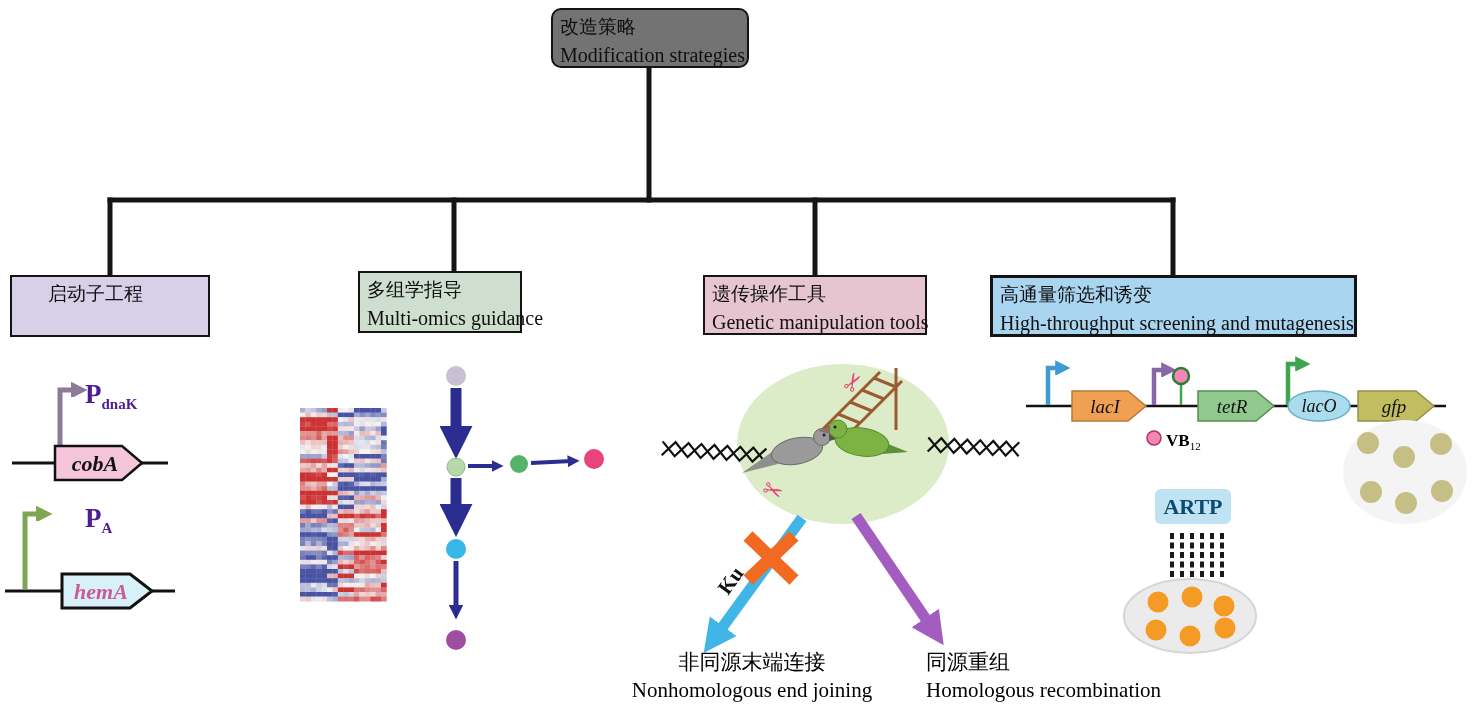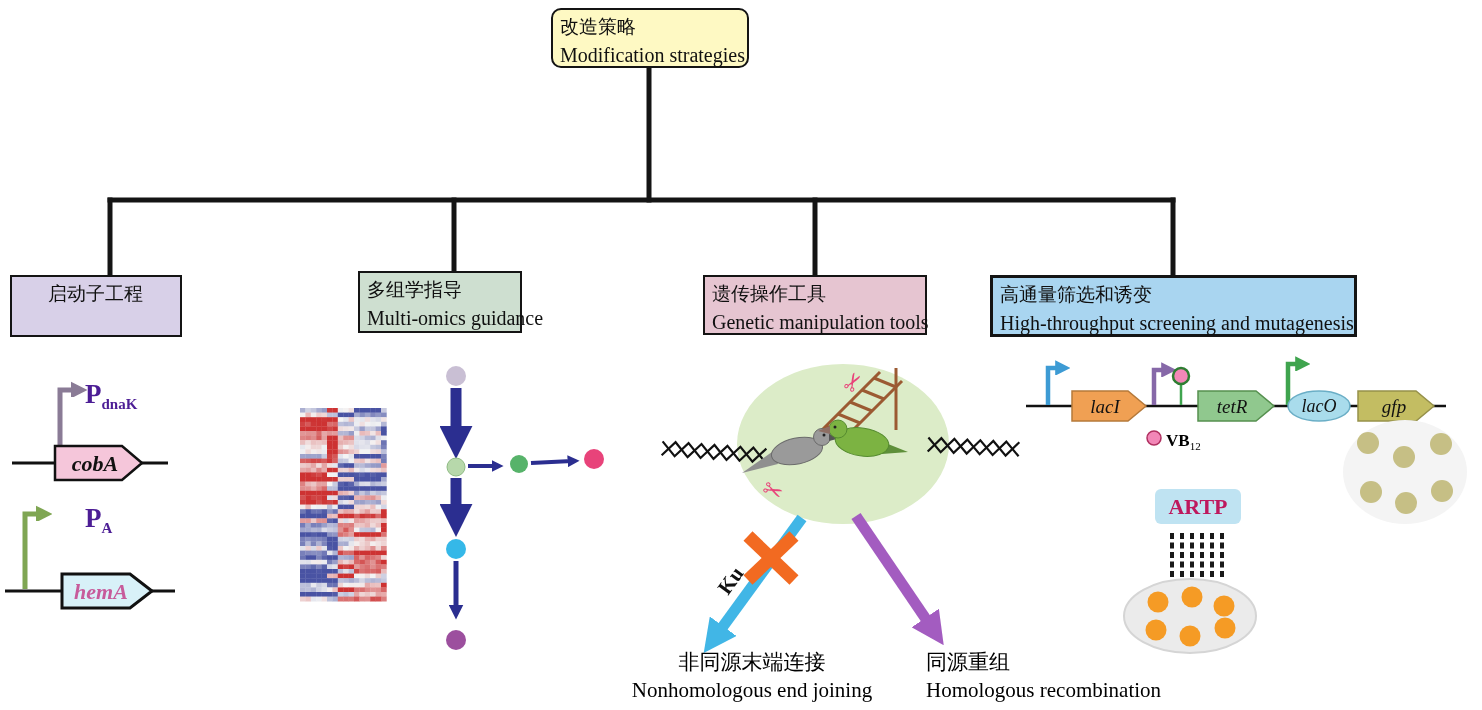--- a/index.html
+++ b/index.html
@@ -11,23 +11,23 @@
   .node-box { position:absolute; border:2px solid #141414; padding:3px 7px; line-height:1.45; background:#eee; }
   .node-box .cn { display:block; font-size:19px; color:#101010; white-space:nowrap; }
   .node-box .en { display:block; font-size:20px; color:#101010; white-space:nowrap; }
   .root-box { border-radius:10px; border-width:2.5px; }
   .b4 { border-width:3px; }
   .p-label { position:absolute; font-weight:bold; font-size:27px; color:#4c1d95; }
   .p-label sub { font-size:15px; font-weight:bold; }
   .free-label { position:absolute; font-size:21px; color:#000; line-height:1.35; }
   .free-label .cn, .free-label .en { display:block; white-space:nowrap; }
   .center { text-align:center; }
-  .artp-badge { position:absolute; left:1155px; top:489px; width:86px; height:35px;
+  .artp-badge { position:absolute; left:1155px; top:489px; width:76px; height:35px;
     background:#bfe3f2; border-radius:6px; display:flex; align-items:center; justify-content:center;
-    font-weight:bold; font-size:22px; color:#be185d; }
+    font-weight:bold; font-size:22px; color:#0c4a6e; }
   .vb-label { position:absolute; left:1166px; top:431px; font-weight:bold; font-size:17px; color:#000; }
   .vb-label sub { font-size:11px; font-weight:normal; }
 </style>
 </head>
 <body>
 
 <div class="canvas">
 
   <svg class="layer" width="1482" height="710" viewBox="0 0 1482 710">
     <defs>
@@ -889,26 +889,26 @@
         <circle cx="1158" cy="602" r="10.5" fill="#f59b25"></circle>
         <circle cx="1192" cy="597" r="10.5" fill="#f59b25"></circle>
         <circle cx="1224" cy="606" r="10.5" fill="#f59b25"></circle>
         <circle cx="1156" cy="630" r="10.5" fill="#f59b25"></circle>
         <circle cx="1190" cy="636" r="10.5" fill="#f59b25"></circle>
         <circle cx="1225" cy="628" r="10.5" fill="#f59b25"></circle>
       </g>
     </g>
   </svg>
 
-  <div class="node-box root-box" style="left:551px;top:8px;width:198px;height:60px;background:#fef9c3;">
+  <div class="node-box root-box" style="left:551px;top:8px;width:198px;height:60px;background:#737373;">
     <span class="cn">改造策略</span>
     <span class="en">Modification strategies</span>
   </div>
 
-  <div class="node-box" style="left:10px;top:275px;width:172px;height:62px;background:#d8d0e8;padding-left:36px;">
+  <div class="node-box" style="left:10px;top:275px;width:200px;height:62px;background:#d8d0e8;padding-left:36px;">
     <span class="cn">启动子工程</span>
   </div>
 
   <div class="node-box" style="left:358px;top:271px;width:164px;height:62px;background:#cedfd0;">
     <span class="cn">多组学指导</span>
     <span class="en">Multi-omics guidance</span>
   </div>
 
   <div class="node-box" style="left:703px;top:275px;width:224px;height:60px;background:#e6c5d1;">
     <span class="cn">遗传操作工具</span>

